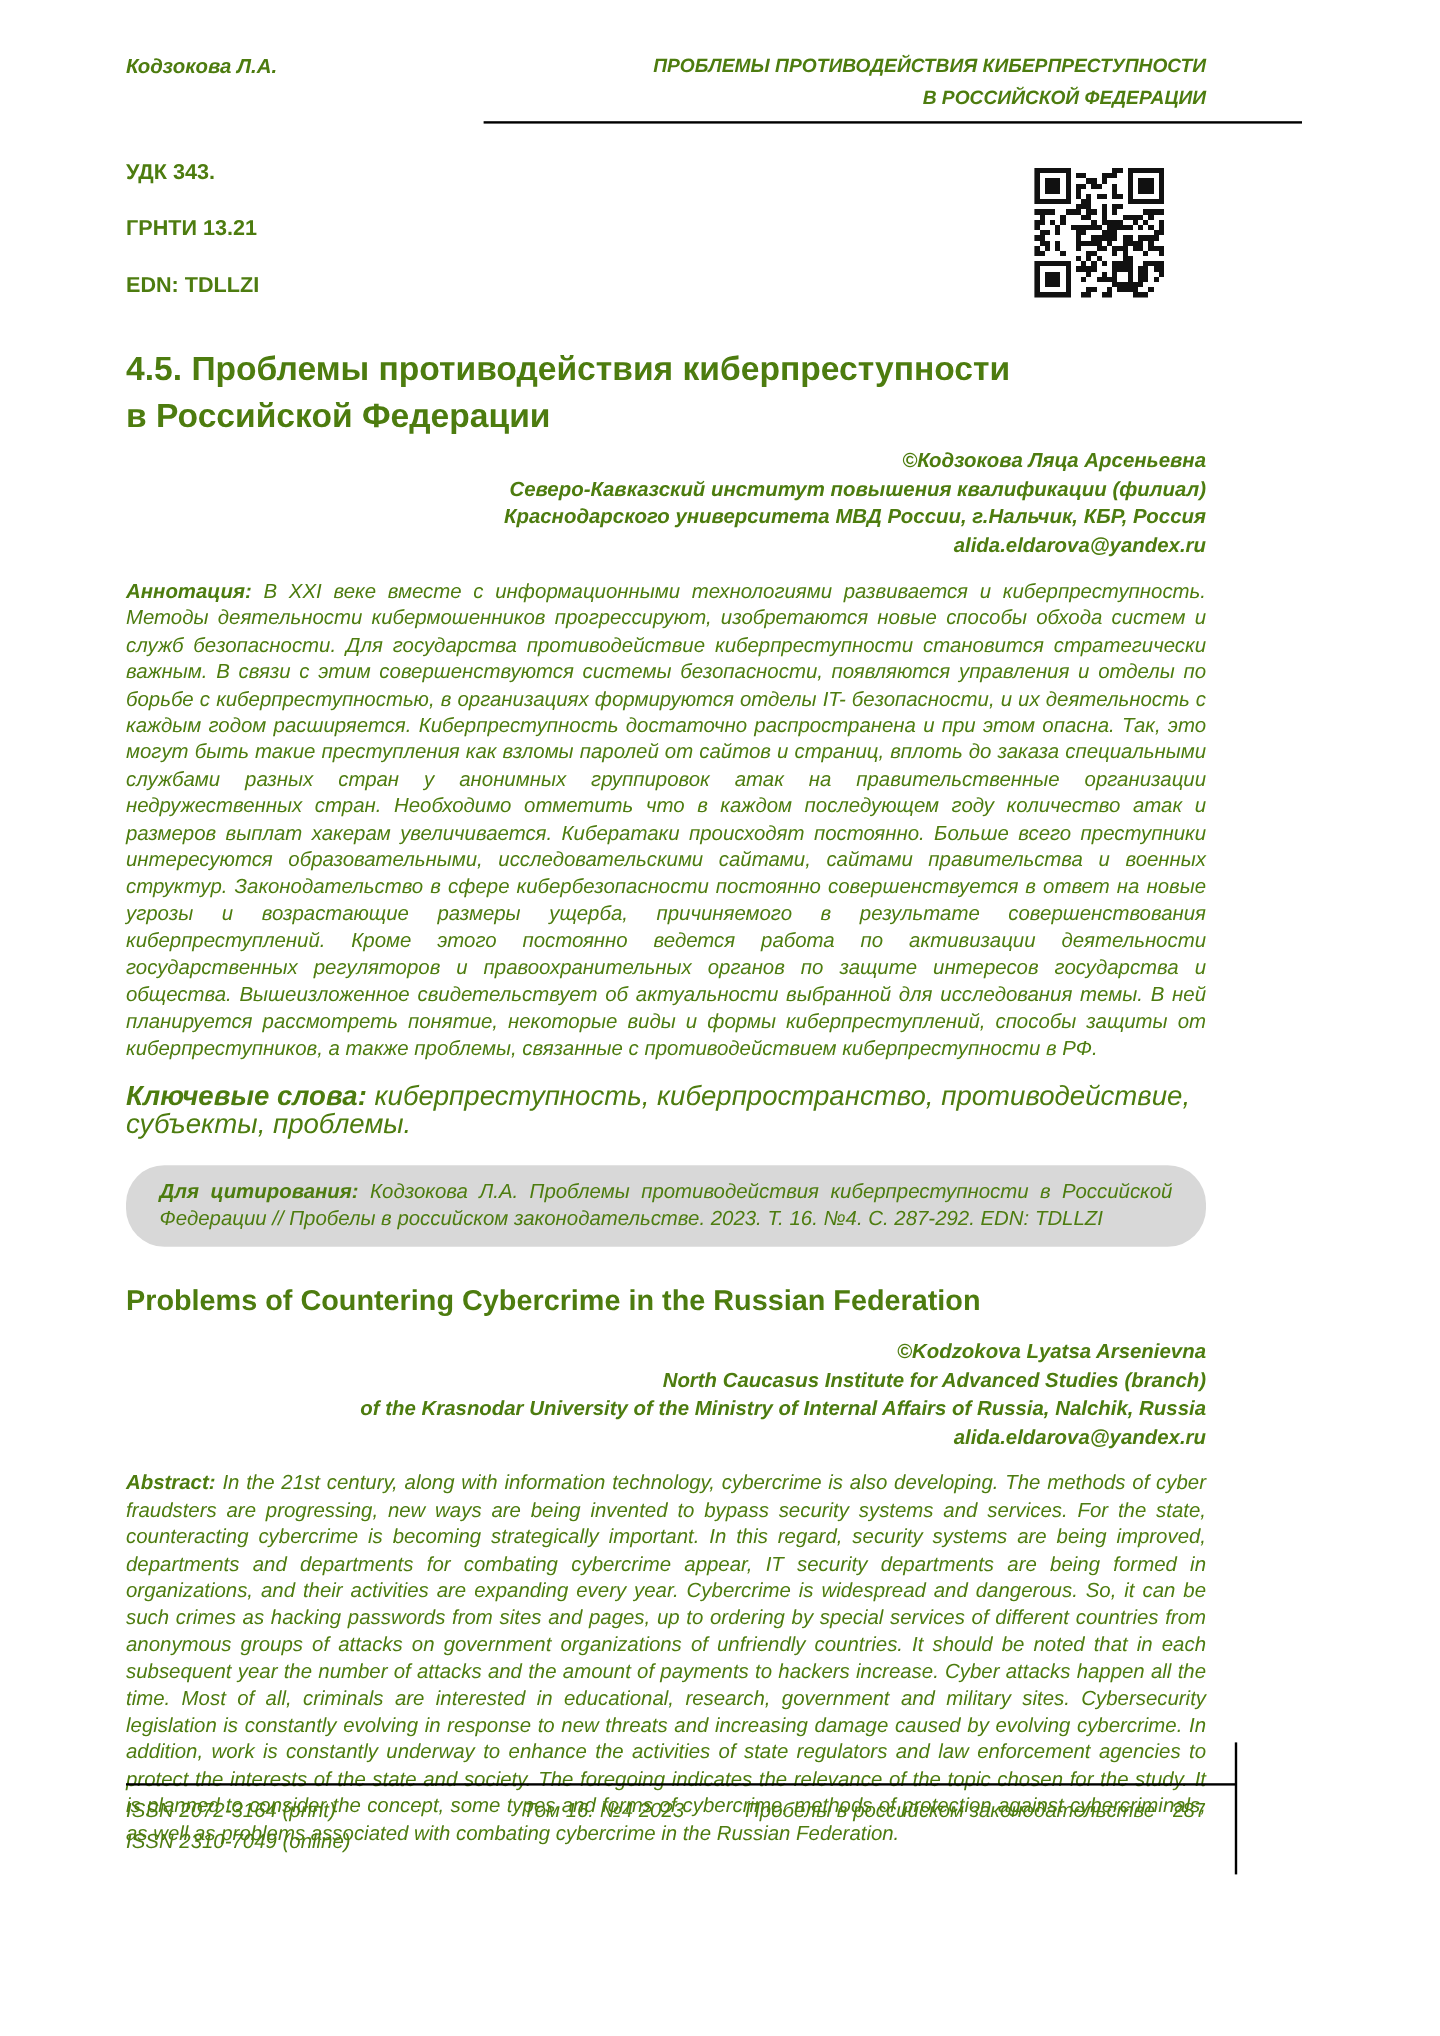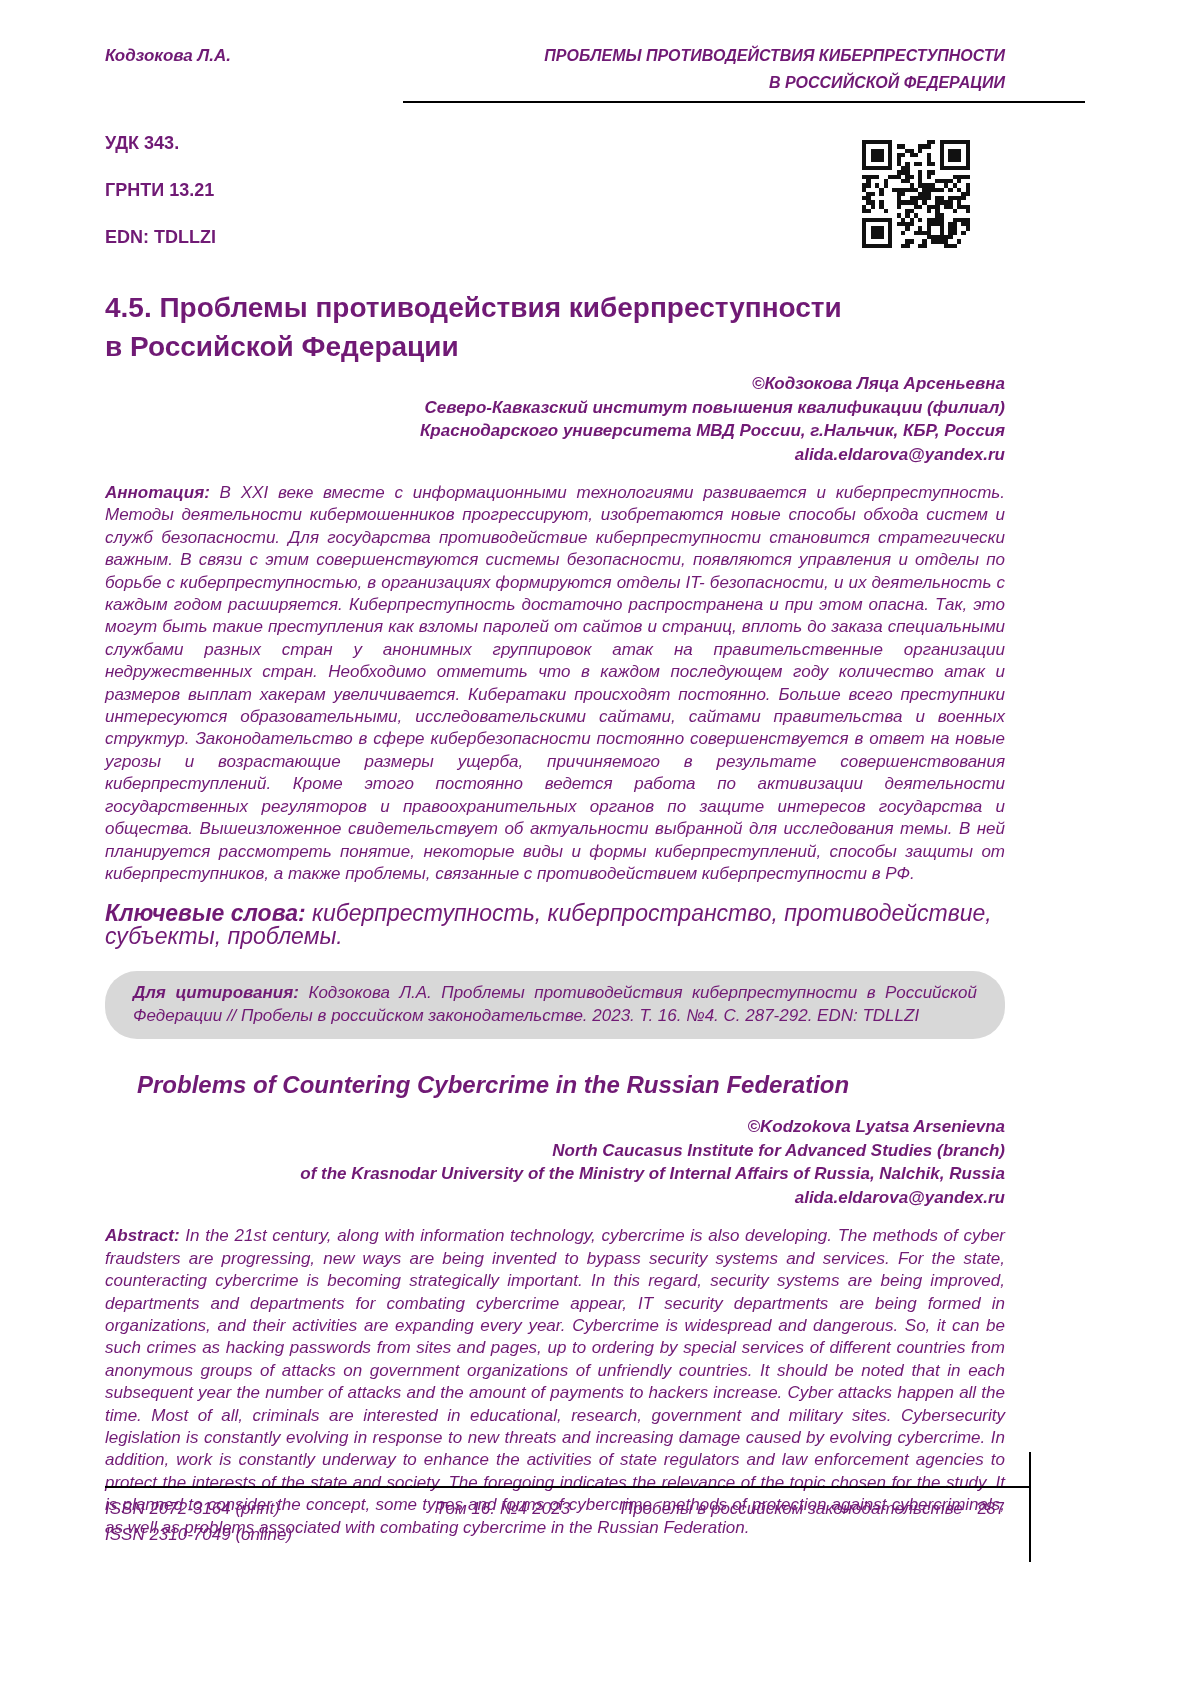--- a/index.html
+++ b/index.html
@@ -3,21 +3,21 @@
 <meta charset="utf-8">
 <style>
   * { box-sizing: border-box; }
   html, body { margin: 0; padding: 0; background: #ffffff; }
   .page {
     position: relative;
     width: 1200px;
     height: 1697px;
     background: #ffffff;
     font-family: "Liberation Sans", sans-serif;
-    color: #701a75;
+    color: #4d7c0f;
     overflow: hidden;
   }
   .content {
     position: absolute;
     left: 105px;
     top: 42px;
     width: 900px;
   }
 
   
@@ -28,21 +28,21 @@
 
   
   .meta-block { margin-top: 36px; }
   .meta-line { font-weight: bold; font-size: 18px; line-height: 22px; margin-bottom: 25px; }
 
   
   .qr-code { position: absolute; left: 757px; top: 98px; width: 108px; height: 108px; }
 
   
   .title-ru { margin-top: 40px; font-weight: bold; font-size: 28px; line-height: 39px; }
-  .title-en { margin-top: 31px; font-weight: bold; font-style: italic; font-size: 24px; line-height: 30px; margin-left: 32px; }
+  .title-en { margin-top: 31px; font-weight: bold; font-size: 24px; line-height: 30px; }
 
   
   .author-block { margin-top: 6px; font-weight: bold; font-style: italic; font-size: 17px; line-height: 23.5px; text-align: right; }
   .author-block.en { margin-top: 15px; }
 
   
   .body-par { margin-top: 16px; font-style: italic; font-size: 17px; line-height: 22.4px; text-align: justify; }
   .body-par b { font-weight: bold; }
   .keywords-par { margin-top: 8px; font-style: italic; font-size: 23px; line-height: 23px; }
   .keywords-par b { font-weight: bold; }

